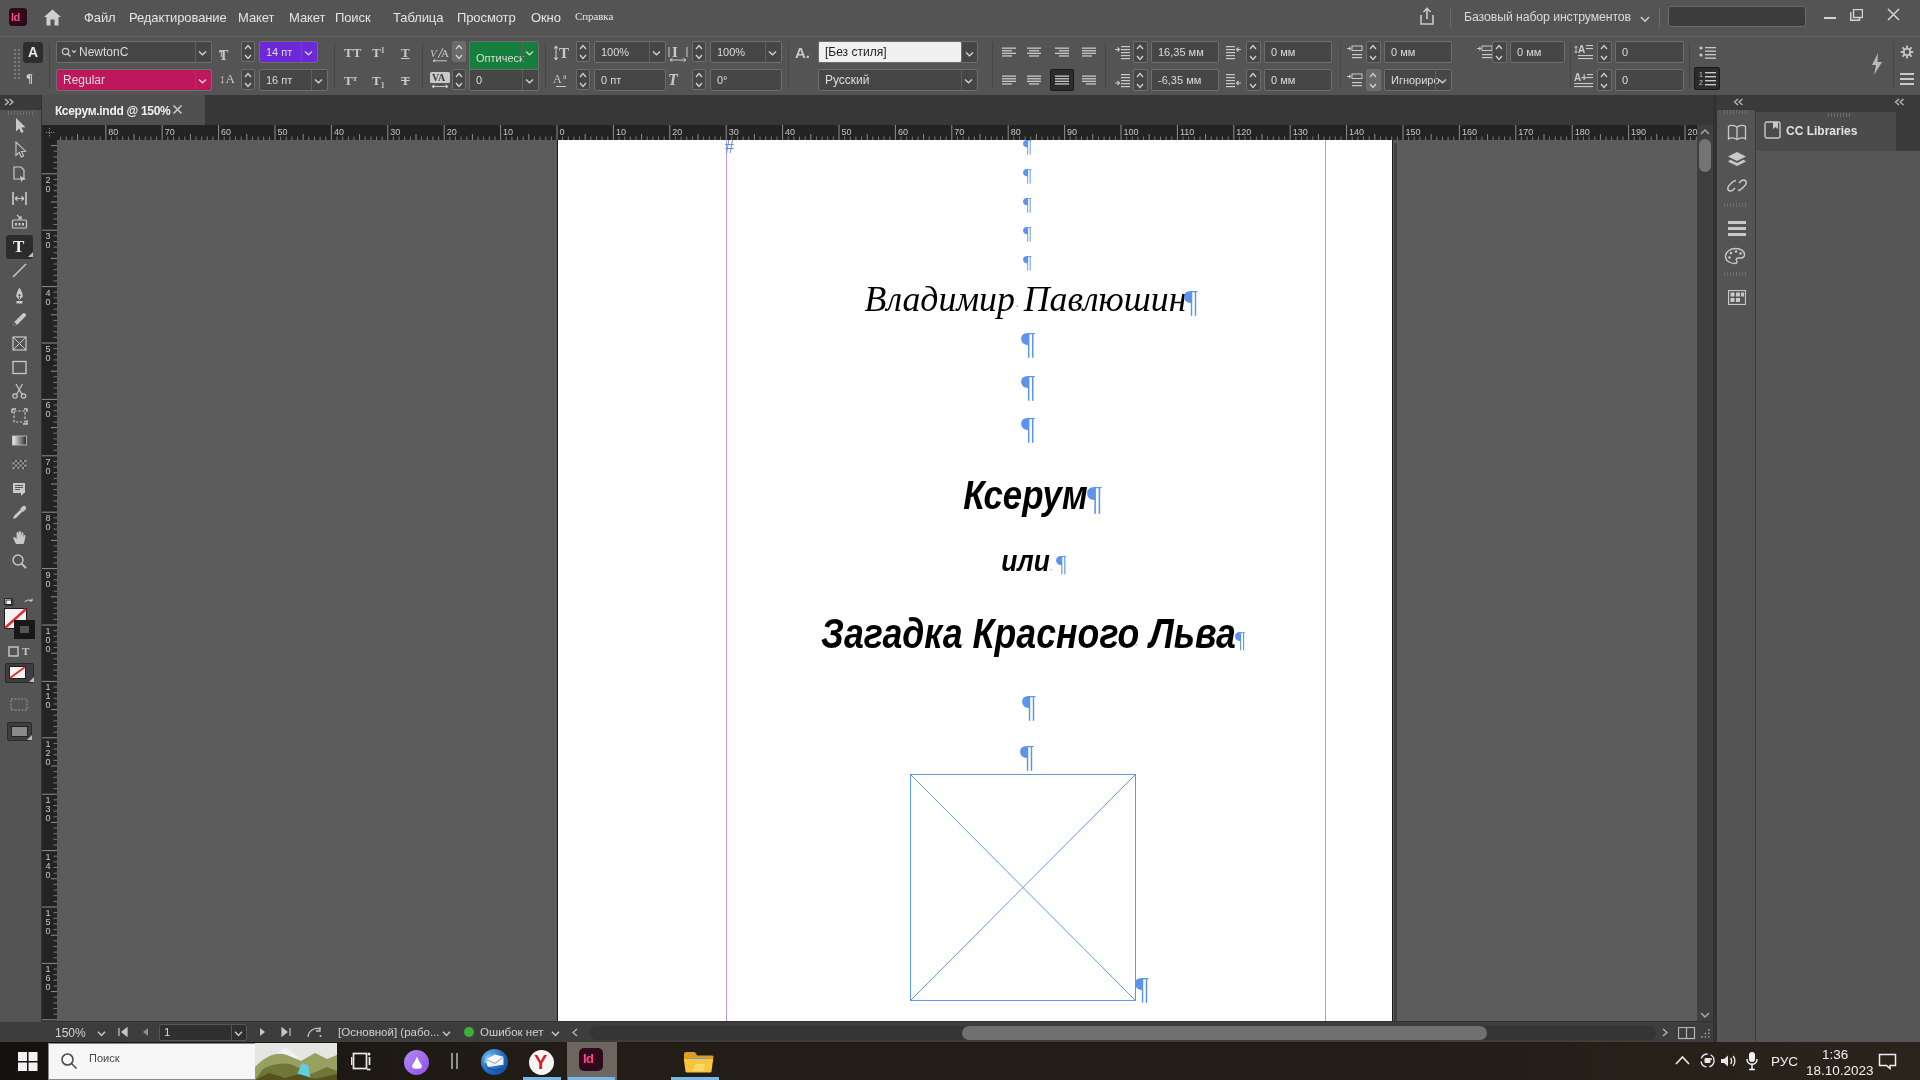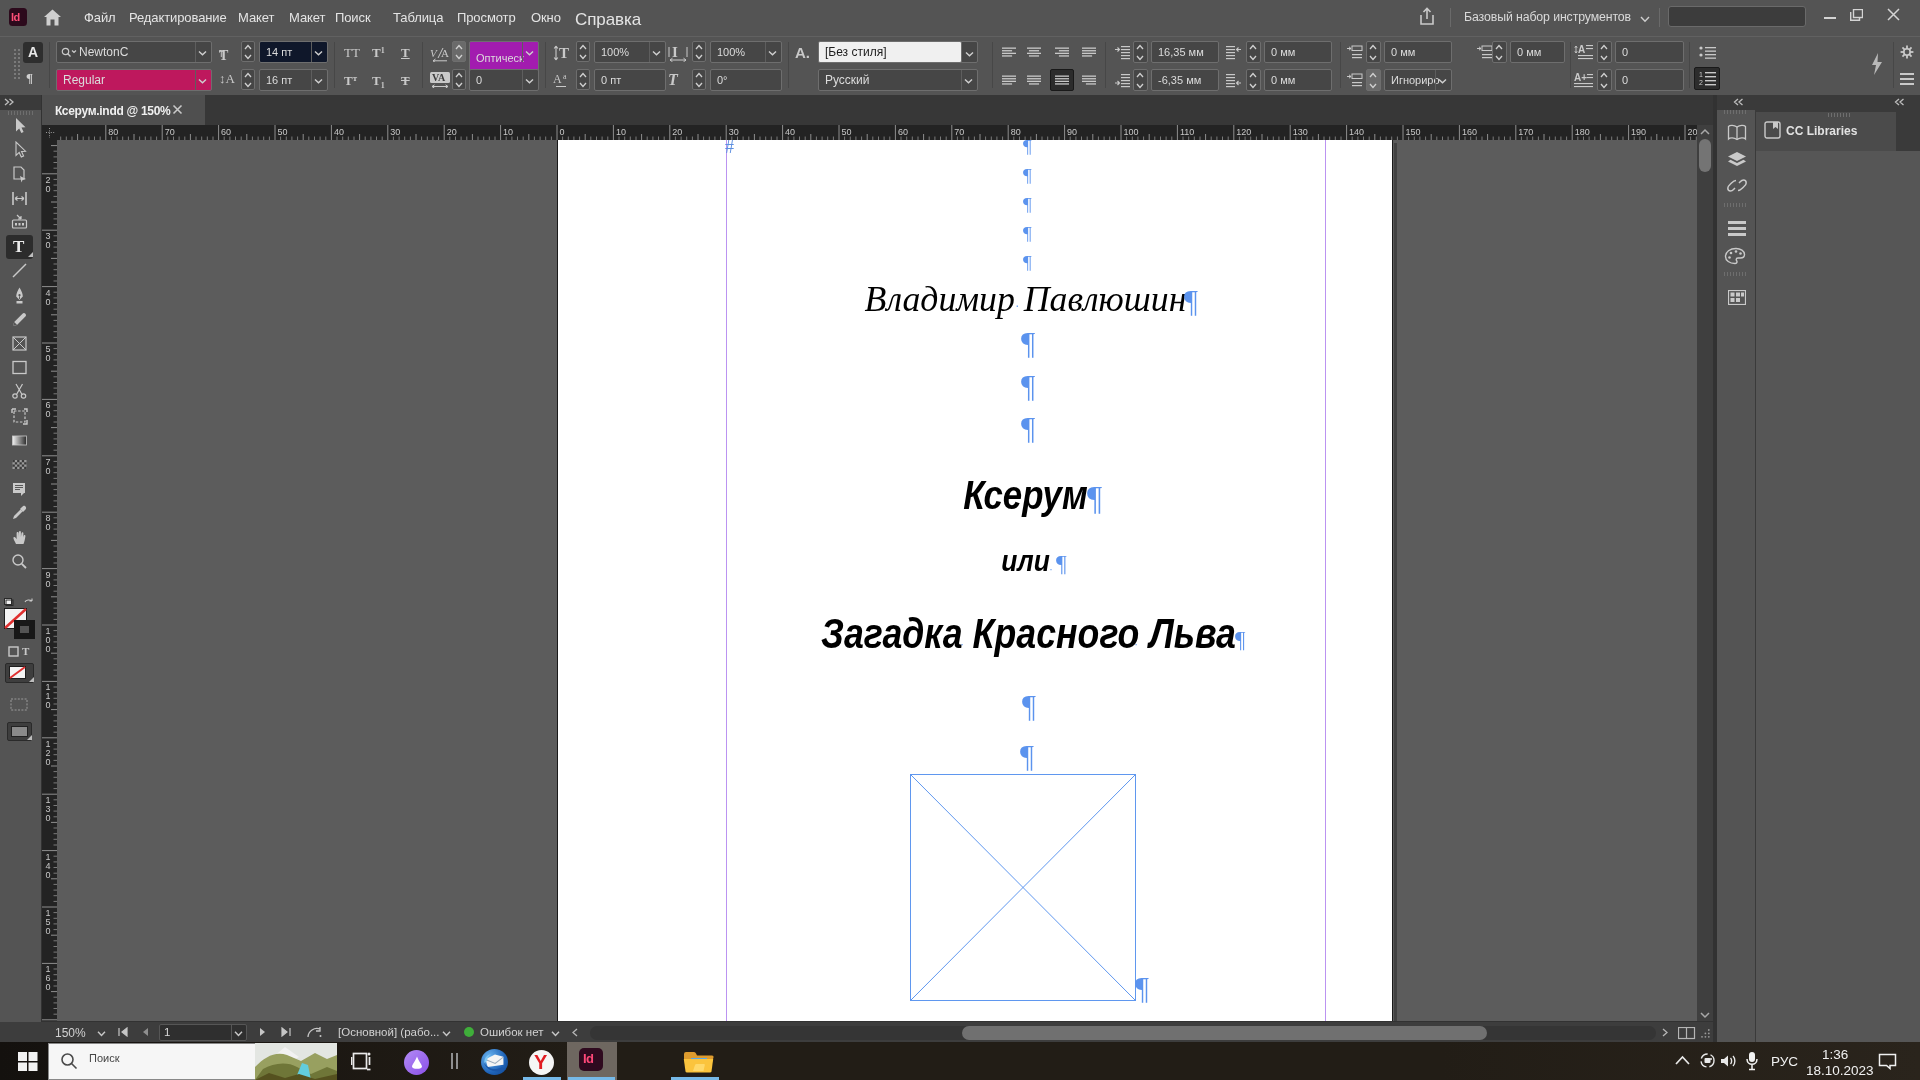--- a/index.html
+++ b/index.html
@@ -15,21 +15,21 @@
     <path d="M9.5 1.5 L18 9 L15.5 9 L15.5 17.5 L11.5 17.5 L11.5 11.5 L7.5 11.5 L7.5 17.5 L3.5 17.5 L3.5 9 L1 9 Z" fill="#cfcfcf"></path>
   </svg>
 <div class="t" style="left:84px;top:10px;font-size:13px;color:#e4e4e4;letter-spacing:-0.1px;">Файл</div>
 <div class="t" style="left:129px;top:10px;font-size:13px;color:#e4e4e4;letter-spacing:-0.1px;">Редактирование</div>
 <div class="t" style="left:238px;top:10px;font-size:13px;color:#e4e4e4;letter-spacing:-0.1px;">Макет</div>
 <div class="t" style="left:289px;top:10px;font-size:13px;color:#e4e4e4;letter-spacing:-0.1px;">Макет</div>
 <div class="t" style="left:335px;top:10px;font-size:13px;color:#e4e4e4;letter-spacing:-0.1px;">Поиск</div>
 <div class="t" style="left:393px;top:10px;font-size:13px;color:#e4e4e4;letter-spacing:-0.1px;">Таблица</div>
 <div class="t" style="left:457px;top:10px;font-size:13px;color:#e4e4e4;letter-spacing:-0.1px;">Просмотр</div>
 <div class="t" style="left:531px;top:10px;font-size:13px;color:#e4e4e4;letter-spacing:-0.1px;">Окно</div>
-<div class="t" style="left:575px;top:10px;font-size:17px;color:#e4e4e4;letter-spacing:-0.1px;">Справка</div>
+<div class="t" style="left:575px;top:10px;font-size:11px;color:#e4e4e4;letter-spacing:-0.1px;font-family:Liberation Serif, serif;">Справка</div>
 <svg style="position:absolute;left:1418px;top:7px;" width="18" height="19" viewBox="0 0 18 19">
     <path d="M3 8 L3 17 L15 17 L15 8" stroke="#c9c9c9" stroke-width="1.6" fill="none"></path>
 <path d="M9 12 L9 2 M5.5 5 L9 1.5 L12.5 5" stroke="#c9c9c9" stroke-width="1.6" fill="none"></path>
   </svg>
 <div class="" style="left:1450px;top:8px;width:1px;height:19px;background:#6a6a6a;"></div>
 <div class="t" style="left:1464px;top:10px;font-size:12.3px;color:#dadada;letter-spacing:-0.1px;">Базовый набор инструментов</div>
 <svg style="position:absolute;left:1640px;top:14px;" width="10" height="10" viewBox="0 0 10 10">
     <path d="M1 3.0 L5.0 7.199999999999999 L9 3.0" stroke="#cfcfcf" stroke-width="1.4" fill="none"></path>
   </svg>
 <div class="" style="left:1659px;top:8px;width:1px;height:19px;background:#6a6a6a;"></div>
@@ -69,21 +69,21 @@
     </svg>
   </div>
 <div class="t" style="left:219px;top:48px;font-size:12px;color:#c9c9c9;"><span style="font-size:10px">т</span><span class="ser" style="position:relative;font-size:14px;font-weight:bold;">T</span></div>
 <div class="" style="left:241px;top:41px;width:14px;height:21px;background:#464646;border:1px solid #6e6e6e;border-radius:2px;"></div>
 <svg style="position:absolute;left:244px;top:44px;" width="8" height="7" viewBox="0 0 8 7">
     <path d="M1 5 L4 1.5 L7 5" stroke="#d0d0d0" stroke-width="1.3" fill="none"></path>
   </svg>
 <svg style="position:absolute;left:244px;top:53px;" width="8" height="7" viewBox="0 0 8 7">
     <path d="M1 2 L4 5.5 L7 2" stroke="#d0d0d0" stroke-width="1.3" fill="none"></path>
   </svg>
-<div class="" style="left:259px;top:41px;width:69px;height:22px;background:#0f172a;border:1px solid #6e6e6e;border-radius:2px;overflow:hidden;">
+<div class="" style="left:259px;top:41px;width:59px;height:22px;background:#6d28d9;border:1px solid #6e6e6e;border-radius:2px;overflow:hidden;">
     <span style="position:absolute;left:6px;top:50%;transform:translateY(-50%);font-size:11px;color:#dcdcdc;white-space:nowrap;">14 пт</span>
     <span style="position:absolute;right:0;top:0;width:16px;height:20px;border-left:1px solid #5e5e5e;"></span>
     <svg style="position:absolute;right:4px;top:7.0px" width="9" height="8" viewBox="0 0 9 8">
       <path d="M1 2.4 L4.5 5.8 L8 2.4" stroke="#cfcfcf" stroke-width="1.4" fill="none"></path>
     </svg>
   </div>
 <div class="t" style="left:219px;top:71px;font-size:12px;color:#c9c9c9;"><span class="ser" style="position:relative;font-size:13px;">↕A</span></div>
 <div class="" style="left:241px;top:69px;width:14px;height:21px;background:#464646;border:1px solid #6e6e6e;border-radius:2px;"></div>
 <svg style="position:absolute;left:244px;top:72px;" width="8" height="7" viewBox="0 0 8 7">
     <path d="M1 5 L4 1.5 L7 5" stroke="#d0d0d0" stroke-width="1.3" fill="none"></path>
@@ -92,21 +92,21 @@
     <path d="M1 2 L4 5.5 L7 2" stroke="#d0d0d0" stroke-width="1.3" fill="none"></path>
   </svg>
 <div class="" style="left:259px;top:69px;width:69px;height:22px;background:#464646;border:1px solid #6e6e6e;border-radius:2px;overflow:hidden;padding-left:6px;">
     <span style="position:absolute;left:6px;top:50%;transform:translateY(-50%);font-size:11px;color:#dcdcdc;white-space:nowrap;">16 пт</span>
     <span style="position:absolute;right:0;top:0;width:16px;height:20px;border-left:1px solid #5e5e5e;"></span>
     <svg style="position:absolute;right:4px;top:7.0px" width="9" height="8" viewBox="0 0 9 8">
       <path d="M1 2.4 L4.5 5.8 L8 2.4" stroke="#cfcfcf" stroke-width="1.4" fill="none"></path>
     </svg>
   </div>
 <div class="" style="left:334px;top:42px;width:1px;height:46px;background:#474747;"></div>
-<div class="t" style="left:344px;top:45px;font-size:13px;color:#c9c9c9;font-family:'Liberation Serif',serif;font-weight:normal;">TT</div>
+<div class="t" style="left:344px;top:45px;font-size:13px;color:#c9c9c9;font-family:'Liberation Serif',serif;font-weight:bold;">TT</div>
 <div class="t" style="left:372px;top:45px;font-size:13px;color:#c9c9c9;font-family:'Liberation Serif',serif;font-weight:bold;">T<span style="font-size:8px;position:relative;top:-4px">1</span></div>
 <div class="t" style="left:401px;top:45px;font-size:13px;color:#c9c9c9;font-family:'Liberation Serif',serif;font-weight:bold;">
     <span style="text-decoration:underline">T</span>
   </div>
 <div class="t" style="left:344px;top:73px;font-size:13px;color:#c9c9c9;font-family:'Liberation Serif',serif;font-weight:bold;">T<span style="font-size:9px">т</span></div>
 <div class="t" style="left:372px;top:73px;font-size:13px;color:#c9c9c9;font-family:'Liberation Serif',serif;font-weight:bold;">T<span style="font-size:8px;position:relative;top:3px">1</span></div>
 <div class="t" style="left:401px;top:73px;font-size:13px;color:#c9c9c9;font-family:'Liberation Serif',serif;font-weight:bold;">
     <span style="text-decoration:line-through">T</span>
   </div>
 <div class="" style="left:422px;top:42px;width:1px;height:46px;background:#474747;"></div>
@@ -116,21 +116,21 @@
     <text x="11" y="11" font-size="11" fill="#c9c9c9" font-family="Liberation Serif">A</text>
     <path d="M3 14.8 L17 14.8 M3 14.8 L5.5 13 M3 14.8 L5.5 16.6" stroke="#c9c9c9" stroke-width="1" fill="none"></path>
   </svg>
 <div class="" style="left:452px;top:41px;width:14px;height:21px;background:#6a6a6a;border:1px solid #6e6e6e;border-radius:2px;"></div>
 <svg style="position:absolute;left:455px;top:44px;" width="8" height="7" viewBox="0 0 8 7">
     <path d="M1 5 L4 1.5 L7 5" stroke="#d0d0d0" stroke-width="1.3" fill="none"></path>
   </svg>
 <svg style="position:absolute;left:455px;top:53px;" width="8" height="7" viewBox="0 0 8 7">
     <path d="M1 2 L4 5.5 L7 2" stroke="#d0d0d0" stroke-width="1.3" fill="none"></path>
   </svg>
-<div class="" style="left:469px;top:41px;width:70px;height:34px;background:#a21caf;border:1px solid #6e6e6e;border-radius:2px;overflow:hidden;">
+<div class="" style="left:469px;top:41px;width:70px;height:34px;background:#15803d;border:1px solid #6e6e6e;border-radius:2px;overflow:hidden;">
     <span style="position:absolute;left:6px;top:50%;transform:translateY(-50%);font-size:11px;color:#dcdcdc;white-space:nowrap;">Оптическ</span>
     <span style="position:absolute;right:0;top:0;width:16px;height:20px;border-left:1px solid #5e5e5e;"></span>
     <svg style="position:absolute;right:4px;top:7.0px" width="9" height="8" viewBox="0 0 9 8">
       <path d="M1 2.4 L4.5 5.8 L8 2.4" stroke="#cfcfcf" stroke-width="1.4" fill="none"></path>
     </svg>
   </div>
 <svg style="position:absolute;left:430px;top:72px;" width="20" height="16" viewBox="0 0 20 16">
     <rect x="0" y="0" width="20" height="11" rx="1.5" fill="#c9c9c9"></rect>
     <text x="2" y="9" font-size="10" font-weight="bold" fill="#3c3c3c" font-family="Liberation Serif">VA</text>
     <path d="M2 14.5 L18 14.5 M2 14.5 L4.5 12.8 M2 14.5 L4.5 16.2 M18 14.5 L15.5 12.8 M18 14.5 L15.5 16.2" stroke="#c9c9c9" stroke-width="1" fill="none"></path>

